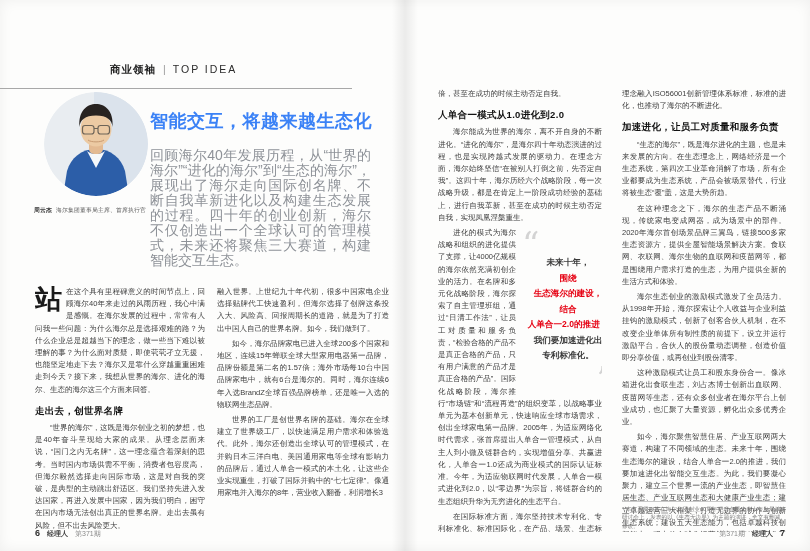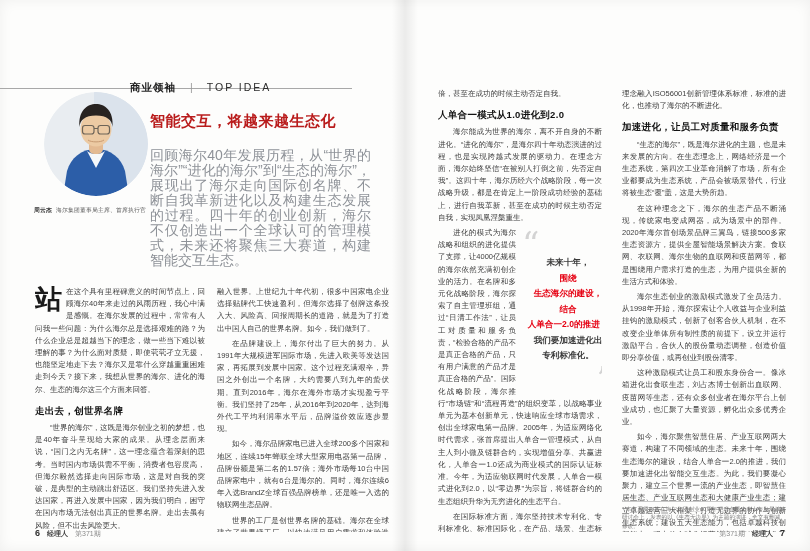--- a/index.html
+++ b/index.html
@@ -3,32 +3,32 @@
 <meta charset="utf-8">
 <style>
   html,body{margin:0;padding:0;background:#e8e8e6;}
   .canvas{position:relative;width:810px;height:551px;background:#fdfdfc;overflow:hidden;
           font-family:"Liberation Sans",sans-serif;color:#3d3d3d;box-shadow:inset 0 0 14px rgba(0,0,0,.06);}
   
   .gutter{position:absolute;left:392px;top:0;width:26px;height:551px;
           background:linear-gradient(to right,rgba(0,0,0,0) 0%,rgba(0,0,0,.07) 50%,rgba(0,0,0,0) 100%);}
   
   .kicker-rule{position:absolute;left:0;top:68px;width:352px;height:20px;border-bottom:1px solid #a8a8a8;}
-  .kicker{position:absolute;left:110px;top:76px;height:20px;display:flex;align-items:flex-end;gap:14px;
-          font-size:10.5px;line-height:18px;margin-left:20px;}
+  .kicker{position:absolute;left:110px;top:58px;height:20px;display:flex;align-items:flex-end;gap:7px;
+          font-size:10.5px;line-height:18px;}
   .kicker .sec{font-weight:bold;color:#1d1d1d;letter-spacing:1px;}
   .kicker .bar{color:#9a9a9a;font-weight:normal;}
   .kicker .top{color:#2b2b2b;letter-spacing:2px;}
   
   .portrait{position:absolute;left:44px;top:92px;width:104px;height:104px;border-radius:50%;overflow:hidden;}
   .caption{position:absolute;left:34px;top:206px;width:150px;font-size:5.8px;color:#5a5a5a;letter-spacing:.2px;}
   .caption b{color:#333;margin-right:4px;}
   
-  .lead-title{position:absolute;left:150px;top:109px;width:235px;font-size:15px;line-height:24px;
-              font-weight:bold;color:#b91c1c;letter-spacing:.5px;font-family:Liberation Serif, serif;}
+  .lead-title{position:absolute;left:150px;top:109px;width:235px;font-size:18px;line-height:24px;
+              font-weight:bold;color:#3b82f6;letter-spacing:.5px;font-family:Liberation Serif, serif;}
   .lead-intro{position:absolute;left:150px;top:148px;width:221px;font-size:14px;line-height:15px;
               color:#8e9298;text-align:justify;}
   
   .col{position:absolute;font-size:7.5px;line-height:12.2px;text-align:justify;overflow:hidden;color:#3d3d3d;}
   .col p{margin:0 0 3px 0;text-indent:2em;}
   .col p.cont{text-indent:0;}
   .col h3{margin:9px 0 5px 0;font-size:9.5px;color:#111;letter-spacing:.3px;}
   #lp-col1{left:35px;top:286px;width:170px;height:246px;}
   #lp-col2{left:217px;top:286px;width:172px;height:246px;}
   #rp-col1{left:438px;top:88px;width:164px;height:444px;}
@@ -98,21 +98,20 @@
 
   <div class="col" id="lp-col1">
     <p class="cont"><span class="dropcap">站</span><span>在这个具有里程碑意义的时间节点上，回顾海尔40年来走过的风雨历程，我心中满是感慨。在海尔发展的过程中，常常有人问我一些问题：为什么海尔总是选择艰难的路？为什么企业总是超越当下的理念，做一些当下难以被理解的事？为什么面对质疑，即使茕茕孑立无援，也能坚定地走下去？海尔又是靠什么穿越重重困难走到今天？接下来，我想从世界的海尔、进化的海尔、生态的海尔这三个方面来回答。</span></p>
     <h3>走出去，创世界名牌</h3>
     <p>“世界的海尔”，这既是海尔创业之初的梦想，也是40年奋斗呈现给大家的成果。从理念层面来说，“国门之内无名牌”，这一理念蕴含着深刻的思考。当时国内市场供需不平衡，消费者包容度高，但海尔毅然选择走向国际市场，这是对自我的突破，是典型的主动跳出舒适区。我们坚持先进入发达国家，再进入发展中国家，因为我们明白，困守在国内市场无法创出真正的世界名牌。走出去虽有风险，但不出去风险更大。</p>
 
   </div>
 
   <div class="col" id="lp-col2">
     <p class="cont">融入世界。上世纪九十年代初，很多中国家电企业选择贴牌代工快速盈利，但海尔选择了创牌这条投入大、风险高、回报周期长的道路，就是为了打造出中国人自己的世界名牌。如今，我们做到了。</p>
-    <p>在品牌建设上，海尔付出了巨大的努力。从1991年大规模进军国际市场，先进入欧美等发达国家，再拓展到发展中国家。这个过程充满艰辛，异国之外创出一个名牌，大约需要八到九年的蛰伏期。直到2016年，海尔在海外市场才实现盈亏平衡。我们坚持了25年，从2016年到2020年，达到海外代工平均利润率水平后，品牌溢价效应逐步显现。</p>
     <p>如今，海尔品牌家电已进入全球200多个国家和地区，连续15年蝉联全球大型家用电器第一品牌，品牌份额是第二名的1.57倍；海外市场每10台中国品牌家电中，就有6台是海尔的。同时，海尔连续6年入选BrandZ全球百强品牌榜单，还是唯一入选的物联网生态品牌。</p>
     <p>世界的工厂是创世界名牌的基础。海尔在全球建立了世界级工厂，以快速满足用户需求和体验迭代。此外，海尔还创造出全球认可的管理模式，在并购日本三洋白电、美国通用家电等全球有影响力的品牌后，通过人单合一模式的本土化，让这些企业实现重生，打破了国际并购中的“七七定律”。像通用家电并入海尔的8年，营业收入翻番，利润增长3</p>
   </div>
 
   <div class="col" id="rp-col1">
     <p class="cont">倍，甚至在成功的时候主动否定自我。</p>
     <h3>人单合一模式从1.0进化到2.0</h3>
     <p>海尔能成为世界的海尔，离不开自身的不断进化。“进化的海尔”，是海尔四十年动态演进的过程，也是实现跨越式发展的驱动力。在理念方面，海尔始终坚信“在被别人打倒之前，先否定自我”。这四十年，海尔历经六个战略阶段，每一次战略升级，都是在肯定上一阶段成功经验的基础上，进行自我革新，甚至在成功的时候主动否定自我，实现凤凰涅槃重生。</p>
     <aside class="pull-quote">
       <span class="qmark open">“</span>

